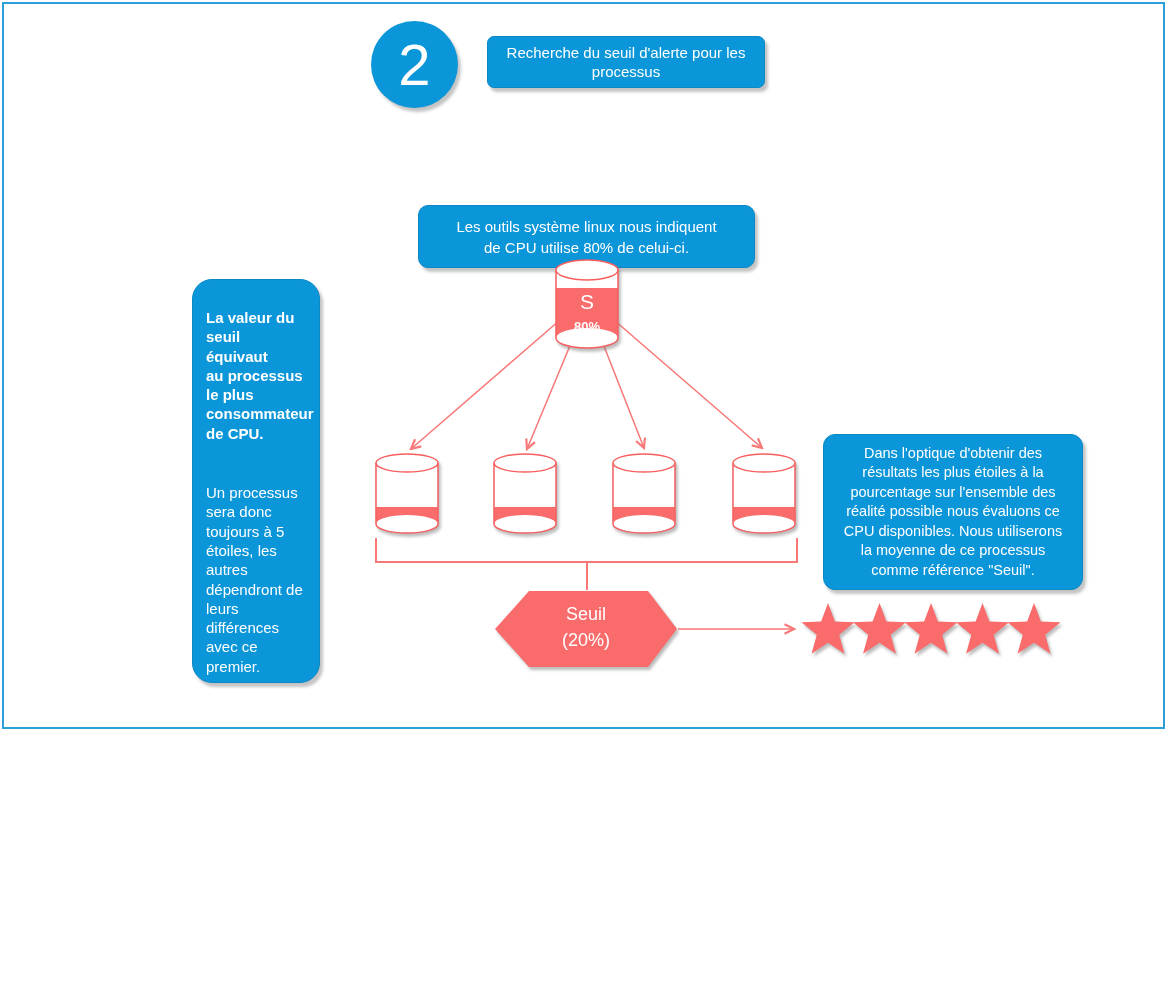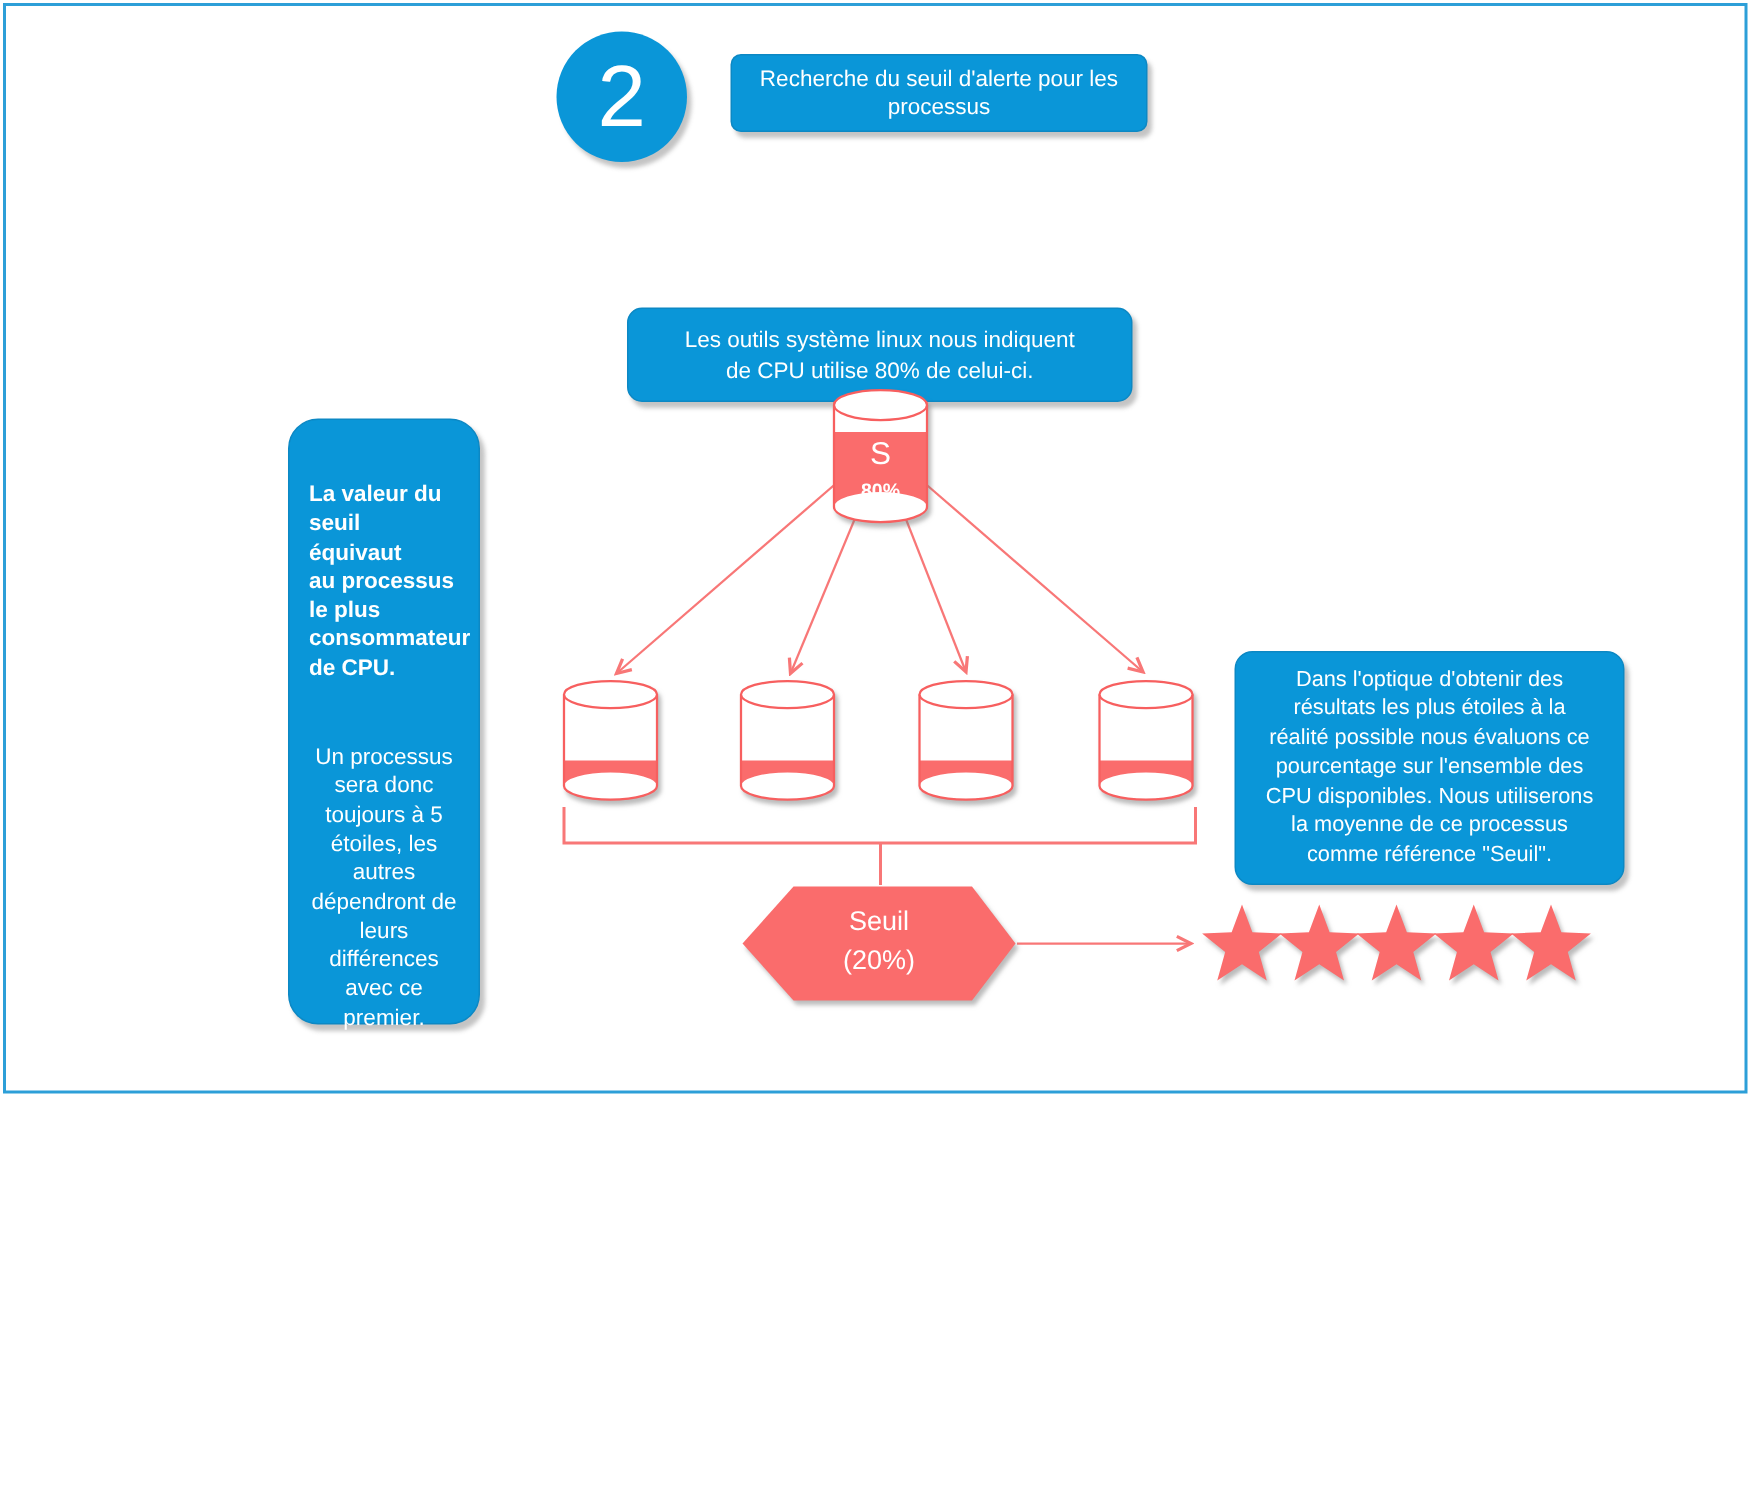--- a/index.html
+++ b/index.html
@@ -26,24 +26,24 @@
     display:flex; align-items:center; justify-content:flex-start;
     text-align:center; font-size:15px; line-height:19px; padding:0 10px;
   }
   .note-top {
     left:418px; top:205px; width:337px; height:63px; border-radius:10px;
     display:flex; flex-direction:column; justify-content:center;
     text-align:center; font-size:15px; line-height:21px;
   }
   .note-left {
     left:192px; top:279px; width:128px; height:404px; border-radius:20px;
-    font-size:15px; line-height:19.3px; padding:40px 13px 0 13px;
+    font-size:15px; line-height:19.3px; padding:28px 13px 0 13px;
   }
   .note-left .para1 { font-weight:bold; margin:0; }
-  .note-left .para2 { margin:40px 0 0 0;text-align:center; }
+  .note-left .para2 { margin:40px 0 0 0; }
   .note-right {
     left:823px; top:434px; width:260px; height:156px; border-radius:12px;
     display:flex; flex-direction:column; justify-content:center;
     text-align:center; font-size:14.5px; line-height:19.5px;
   }
   svg.layer { position:absolute; left:0; top:0; width:1169px; height:1008px; }
   .shdw { filter:drop-shadow(2.5px 3px 1.5px rgba(120,120,120,0.5)); }
   .svgtxt { fill:#ffffff; text-anchor:middle; font-family:"Liberation Sans", sans-serif; }
 </style>
 </head>
@@ -85,22 +85,22 @@
       <span style="display:block">leurs</span>
       <span style="display:block">différences</span>
       <span style="display:block">avec ce</span>
       <span style="display:block">premier.</span>
     </p>
   </div>
 
   <div class="bluebox note-right">
     <div>Dans l'optique d'obtenir des</div>
     <div>résultats les plus étoiles à la</div>
+    <div>pourcentage sur l'ensemble des</div>
     <div>réalité possible nous évaluons ce</div>
-    <div>pourcentage sur l'ensemble des</div>
     <div>CPU disponibles. Nous utiliserons</div>
     <div>la moyenne de ce processus</div>
     <div>comme référence "Seuil".</div>
   </div>
 
   <svg class="layer" viewBox="0 0 1169 1008">
     <defs>
       <marker id="ah" viewBox="0 0 10 10" refX="8.5" refY="5" markerWidth="9" markerHeight="9" orient="auto">
         <path d="M1.5,1.5 L8.5,5 L1.5,8.5" fill="none" stroke="#f87777" stroke-width="1.6"></path>
       </marker>

